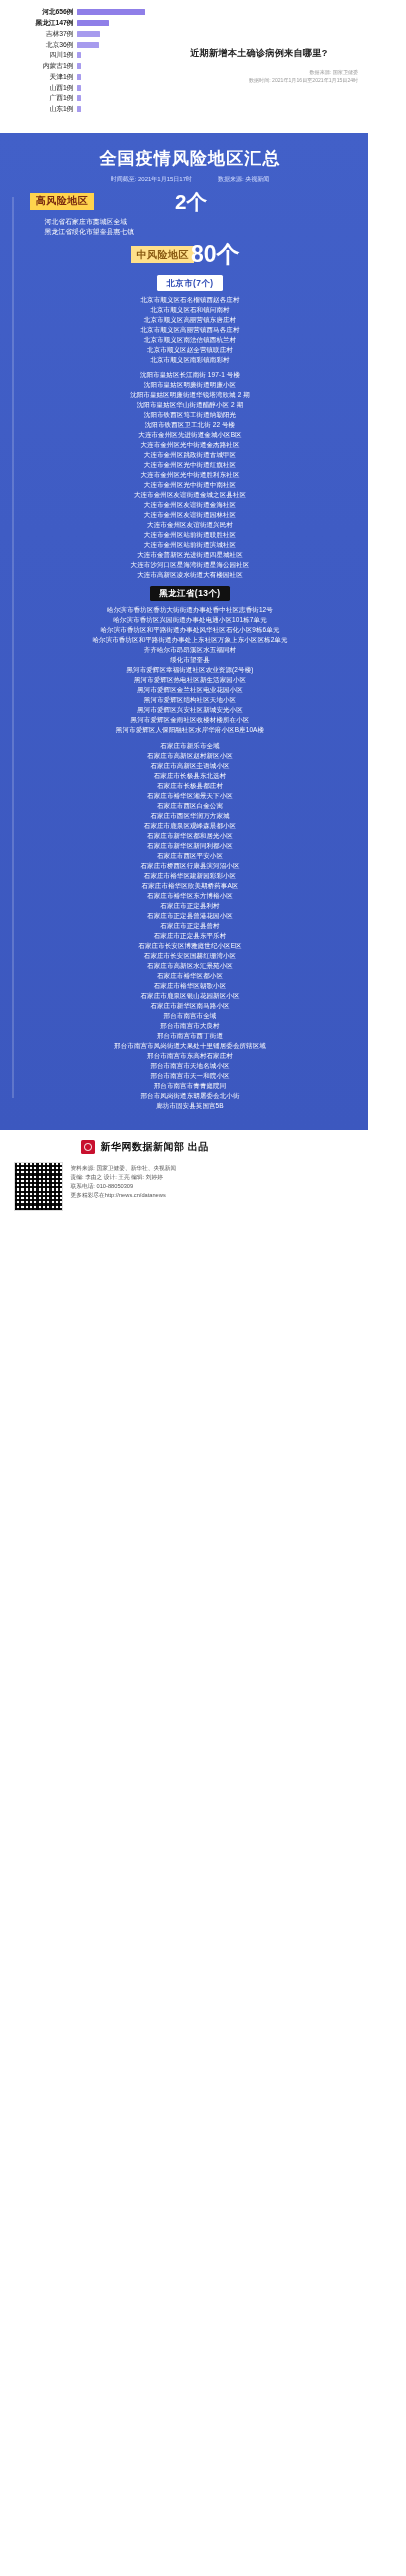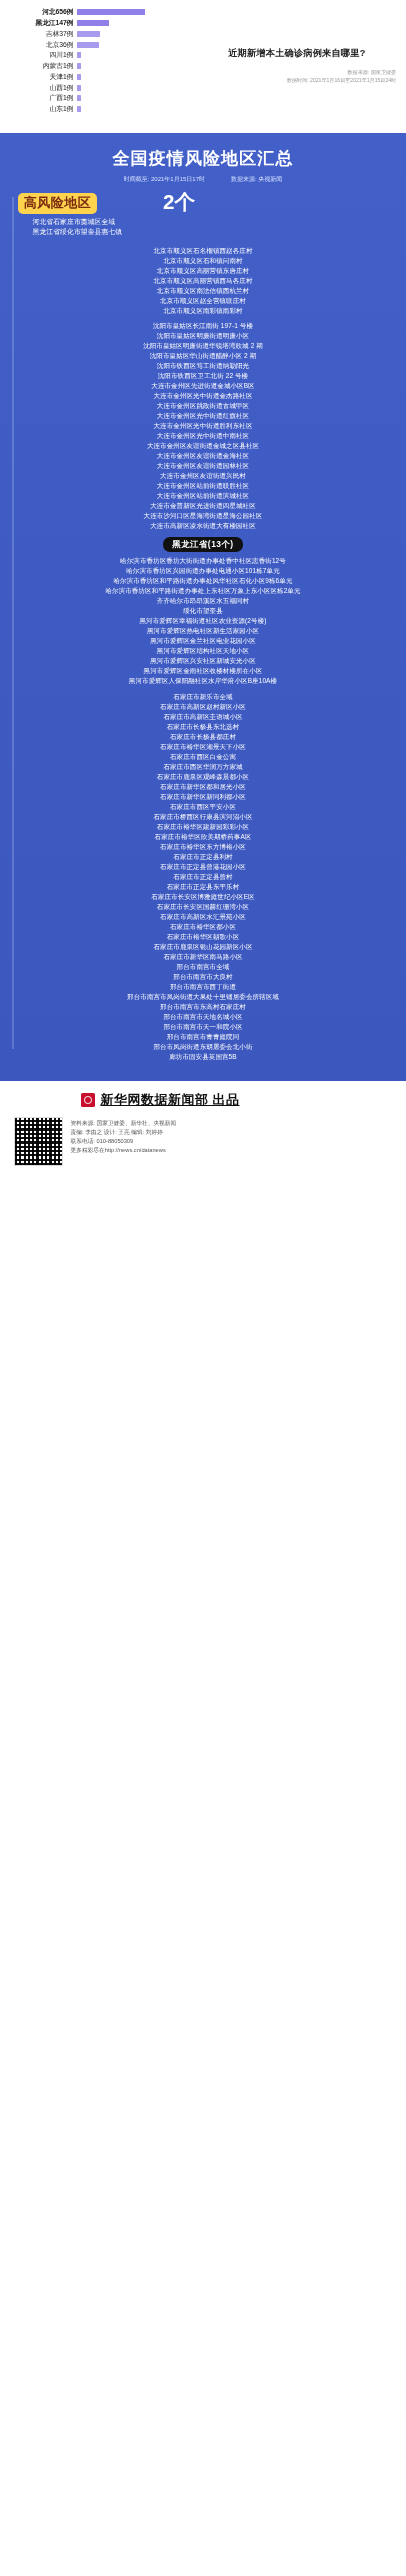--- a/index.html
+++ b/index.html
@@ -6,21 +6,21 @@
     margin: 0;
     padding: 0;
     background: #ffffff;
   }
   body {
     width: 406px;
     font-family: "Liberation Sans", sans-serif;
     color: #222;
   }
   .page {
-    width: 406px;
+    width: 368px;
     position: relative;
     background: linear-gradient(180deg, #f2f6ff 0%, #eef3fe 65px, #ffffff 217px, #ffffff 100%);
     overflow: hidden;
   }
 
   
   .chart-block {
     position: relative;
     padding: 7.6px 0 0 0;
     height: 125px;
@@ -77,21 +77,21 @@
   .chart-note .src2 {
     margin-top: 1.6px;
     font-size: 5.1px;
     color: #9a9a9a;
     text-align: right;
   }
 
   
   .panel {
     background: linear-gradient(180deg, #4260c8 0%, #3f5cc4 40%, #3c58bf 100%);
-    padding: 0 0 14px 0;
+    padding: 0 0 14px 12px;
     position: relative;
   }
   .panel-title {
     text-align: center;
     color: #ffffff;
     font-size: 17px;
     font-weight: bold;
     letter-spacing: 1.1px;
     padding: 14px 0 5.4px 0;
   }
@@ -119,23 +119,23 @@
   
   .count-row {
     position: relative;
     height: 24px;
   }
   .tag {
     display: inline-block;
     background: #ffd34d;
     color: #7a2b10;
     font-weight: bold;
-    font-size: 13px;
+    font-size: 10px;
     padding: 1.6px 5.4px;
-    border-radius: 5px;
+    border-radius: 0;
     margin-left: 18.4px;
     letter-spacing: 0.5px;
   }
   .tag.mid {
     background: #ffe08a;
     color: #8a5a12;
   }
   .bignum {
     position: absolute;
     color: #ffffff;
@@ -177,21 +177,20 @@
     color: #2f4bb5;
     font-weight: bold;
     font-size: 8.4px;
     padding: 2.2px 9.8px;
     border-radius: 1.6px;
     letter-spacing: 0.5px;
   }
   .prov-chip.dark {
     background: #111111;
     color: #ffffff;
-    border-radius: 7px;
   }
   .city-list {
     margin: 0 0 5.4px 0;
     padding: 0;
     list-style: none;
     text-align: center;
   }
   .city-list li {
     color: #ffffff;
     font-size: 6.5px;
@@ -222,25 +221,24 @@
     position: absolute;
     left: 3.3px;
     top: 3.3px;
     width: 7.6px;
     height: 7.6px;
     border: 1.1px solid #ffffff;
     border-radius: 50%;
     box-sizing: border-box;
   }
   .footer-brand {
-    font-size: 13px;
+    font-size: 10px;
     font-weight: bold;
     color: #111;
     letter-spacing: 0.5px;
-    text-decoration: underline;
   }
   .footer-body {
     display: flex;
     gap: 7.6px;
     padding-left: 14px;
     align-items: flex-start;
   }
   .qr {
     width: 47px;
     height: 47px;
@@ -330,21 +328,28 @@
 
     <div class="count-row">
       <span class="tag">高风险地区</span>
       <span class="bignum high">2个</span>
     </div>
     <ul class="risk-list">
       <li>河北省石家庄市藁城区全域</li>
       <li>黑龙江省绥化市望奎县惠七镇</li>
     </ul>
 
-
+    <div class="count-row">
+      <span class="tag mid" style="margin-left:119px">中风险地区</span>
+      <span class="bignum mid">80个</span>
+    </div>
+
+    <div class="prov-head">
+      <span class="prov-chip">北京市(7个)</span>
+    </div>
     <ul class="city-list">
       <li>北京市顺义区石名榴镇西赵各庄村</li>
       <li>北京市顺义区石和镇问南村</li>
       <li>北京市顺义区高丽营镇东唐庄村</li>
       <li>北京市顺义区高丽营镇西马各庄村</li>
       <li>北京市顺义区南法信镇西杭兰村</li>
       <li>北京市顺义区赵全营镇联庄村</li>
       <li>北京市顺义区南彩镇南彩村</li>
     </ul>
 

